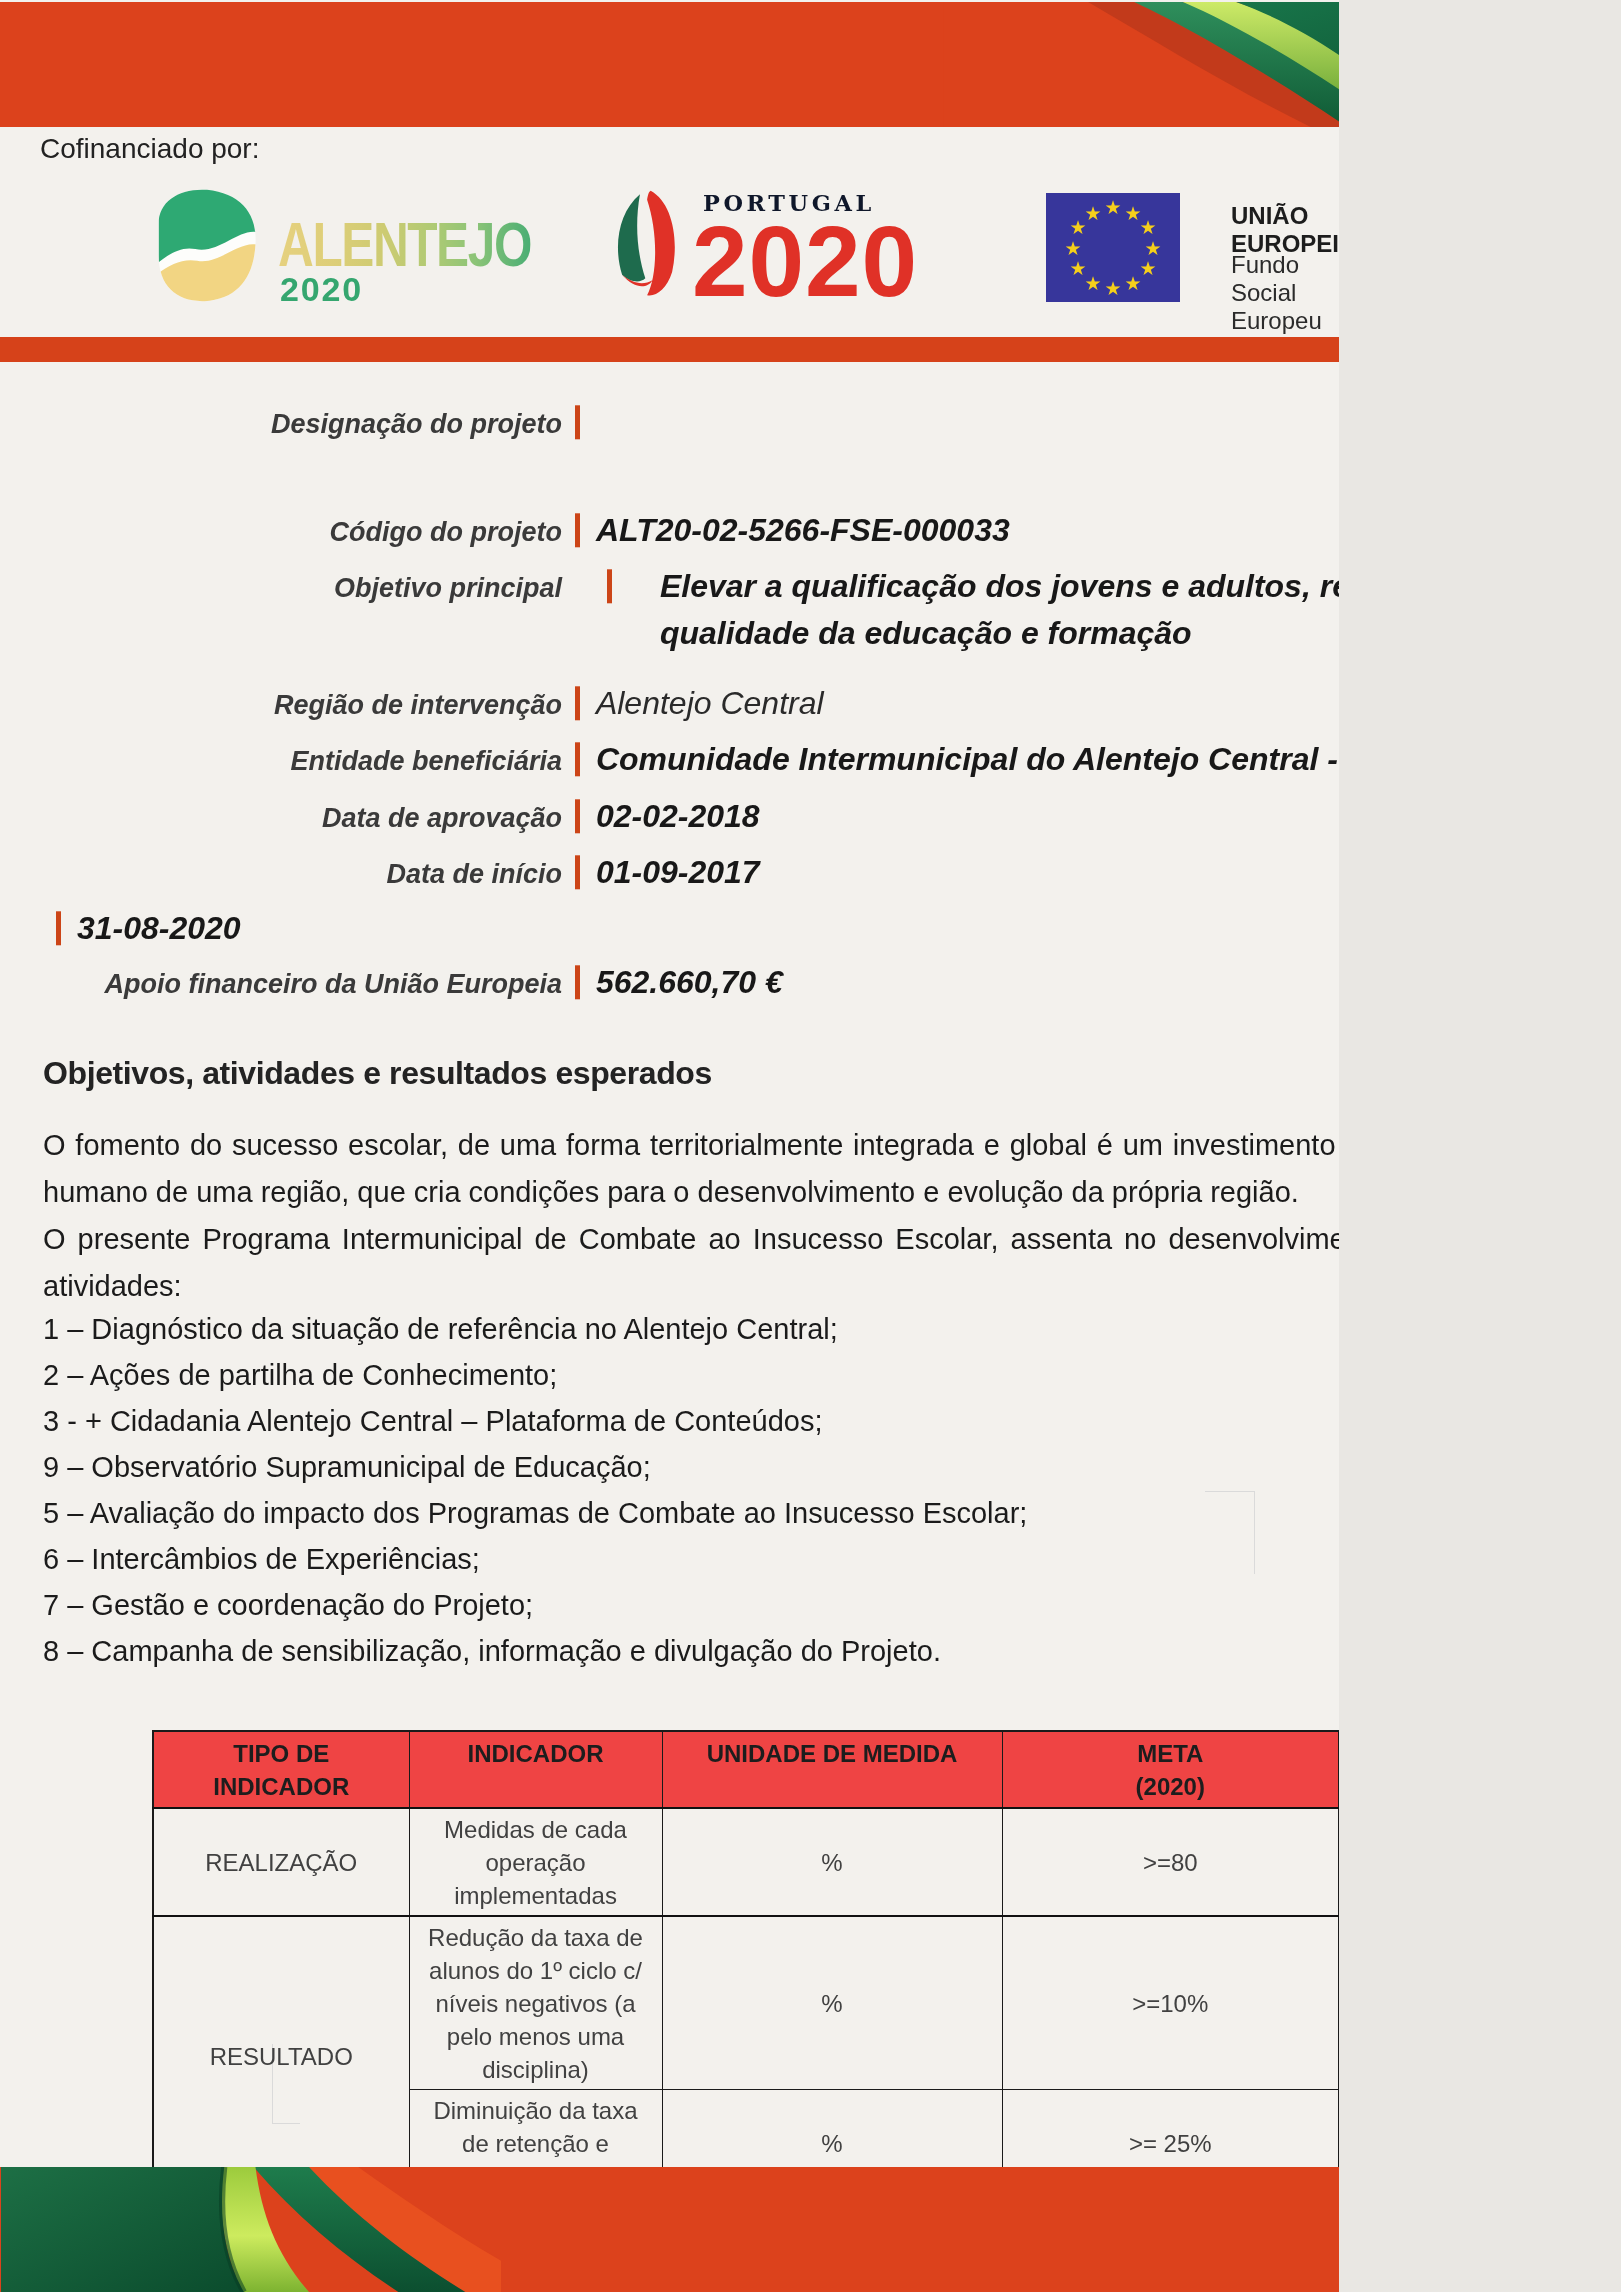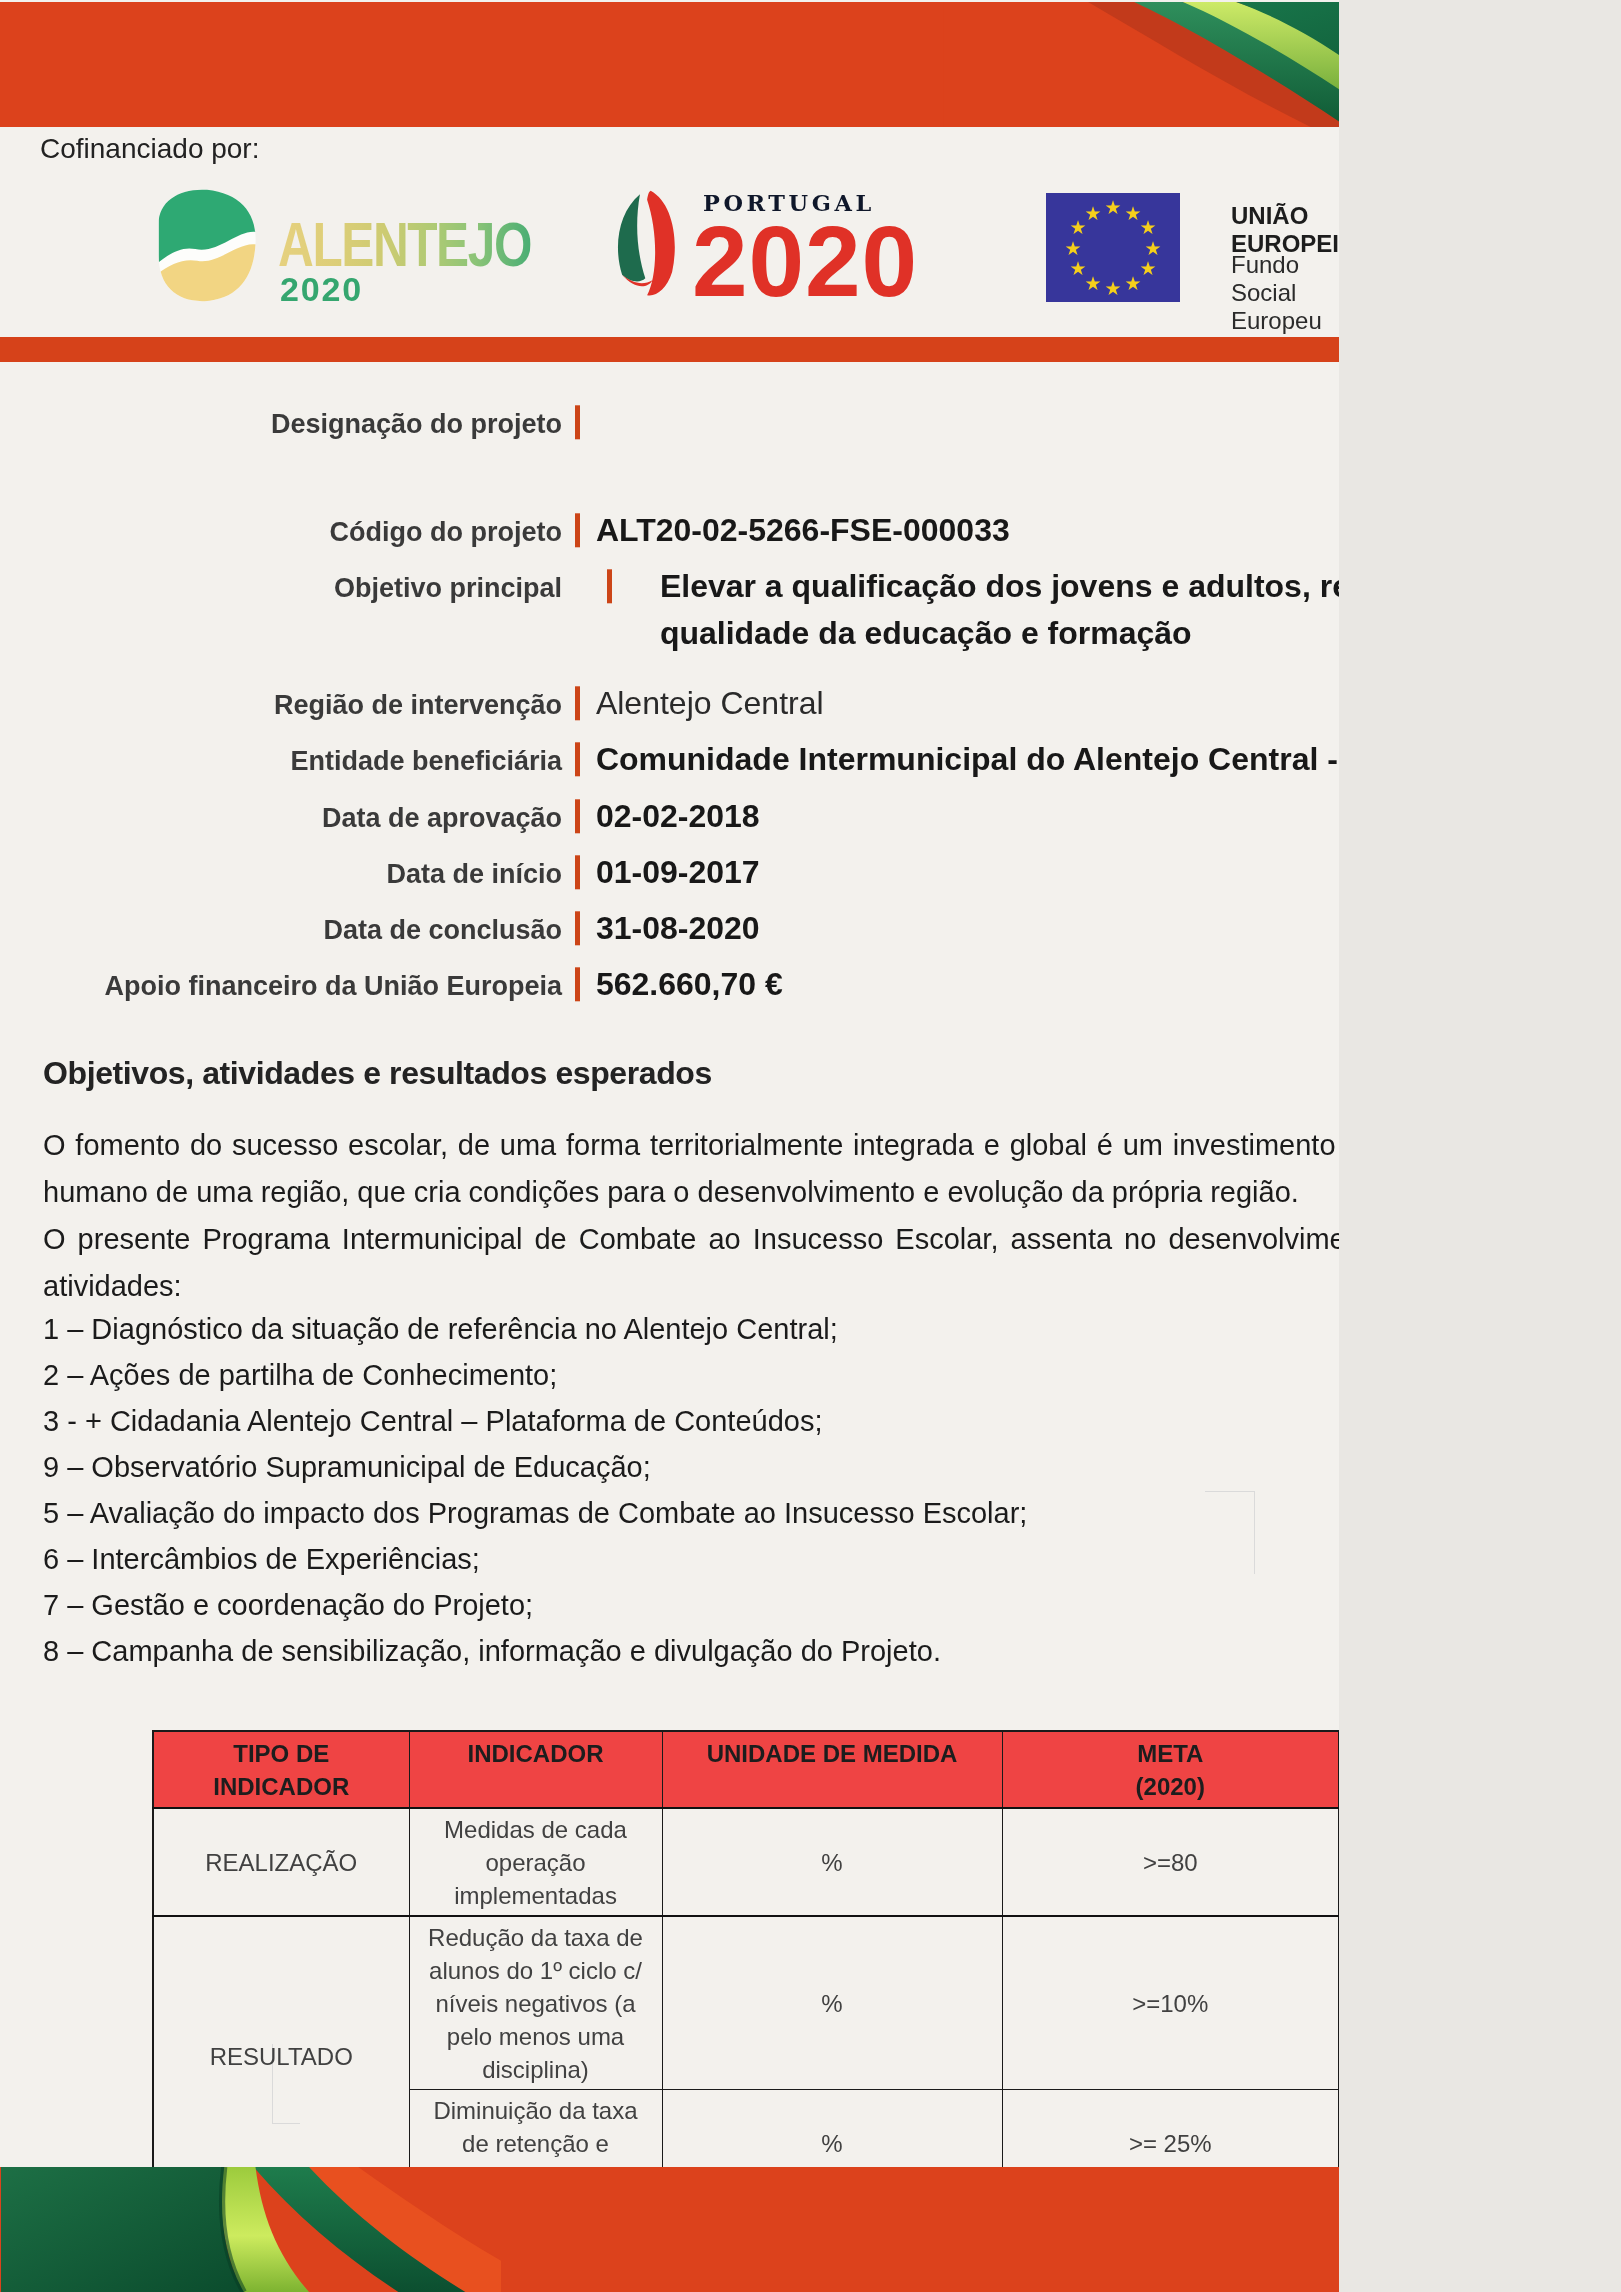--- a/index.html
+++ b/index.html
@@ -26,21 +26,21 @@
   .portugal-year{position:absolute;left:692px;top:219px;font-size:100px;font-weight:bold;color:#e03127;line-height:85px;letter-spacing:0.9px;}
   .eu-flag{position:absolute;left:1046px;top:193px;width:134px;height:109px;background:#37369b;}
   .eu-flag .star{position:absolute;color:#f5cf1b;font-size:19px;line-height:1;transform:translate(-50%,-50%);}
   .eu-org{position:absolute;left:1231px;top:202px;font-size:24px;font-weight:bold;color:#1d1d1d;}
   .eu-fund{position:absolute;left:1231px;top:251px;font-size:24px;color:#2b2b2b;}
 
   
   .red-bar{position:absolute;left:0;top:337px;width:1621px;height:25px;background:#d6421a;}
 
   
-  .details{position:absolute;left:43px;top:399px;width:1538px;}
+  .details{position:absolute;left:43px;top:399px;width:1538px;font-style:italic;}
   .d-row{display:flex;align-items:baseline;margin-bottom:7.2px;}
   .d-row.gap-big{margin-bottom:59px;}
   .d-row.gap-mid{margin-bottom:23px;gap:32px;}
   .d-label{width:519px;text-align:right;font-size:27px;font-weight:bold;color:#3a3a3a;line-height:47px;flex:none;}
   .d-sep{flex:none;width:4.5px;height:34px;background:#cc4517;margin:0 16px 0 13.4px;transform:translateY(6.3px);}
   .d-value{font-size:32px;font-weight:bold;color:#181818;line-height:47px;max-width:931px;}
   .d-value.normal{font-weight:normal;color:#2a2a2a;}
 
   
   .section{position:absolute;left:43px;top:1055px;width:1538px;color:#1b1b1b;}
@@ -173,21 +173,20 @@
       <div class="d-label">Data de aprovação</div>
       <div class="d-sep"></div>
       <div class="d-value">02-02-2018</div>
     </div>
     <div class="d-row">
       <div class="d-label">Data de início</div>
       <div class="d-sep"></div>
       <div class="d-value">01-09-2017</div>
     </div>
     <div class="d-row">
-      <div class="d-label">Data de conclusão</div>
       <div class="d-sep"></div>
       <div class="d-value">31-08-2020</div>
     </div>
     <div class="d-row">
       <div class="d-label">Apoio financeiro da União Europeia</div>
       <div class="d-sep"></div>
       <div class="d-value">562.660,70 €</div>
     </div>
   </div>
 

